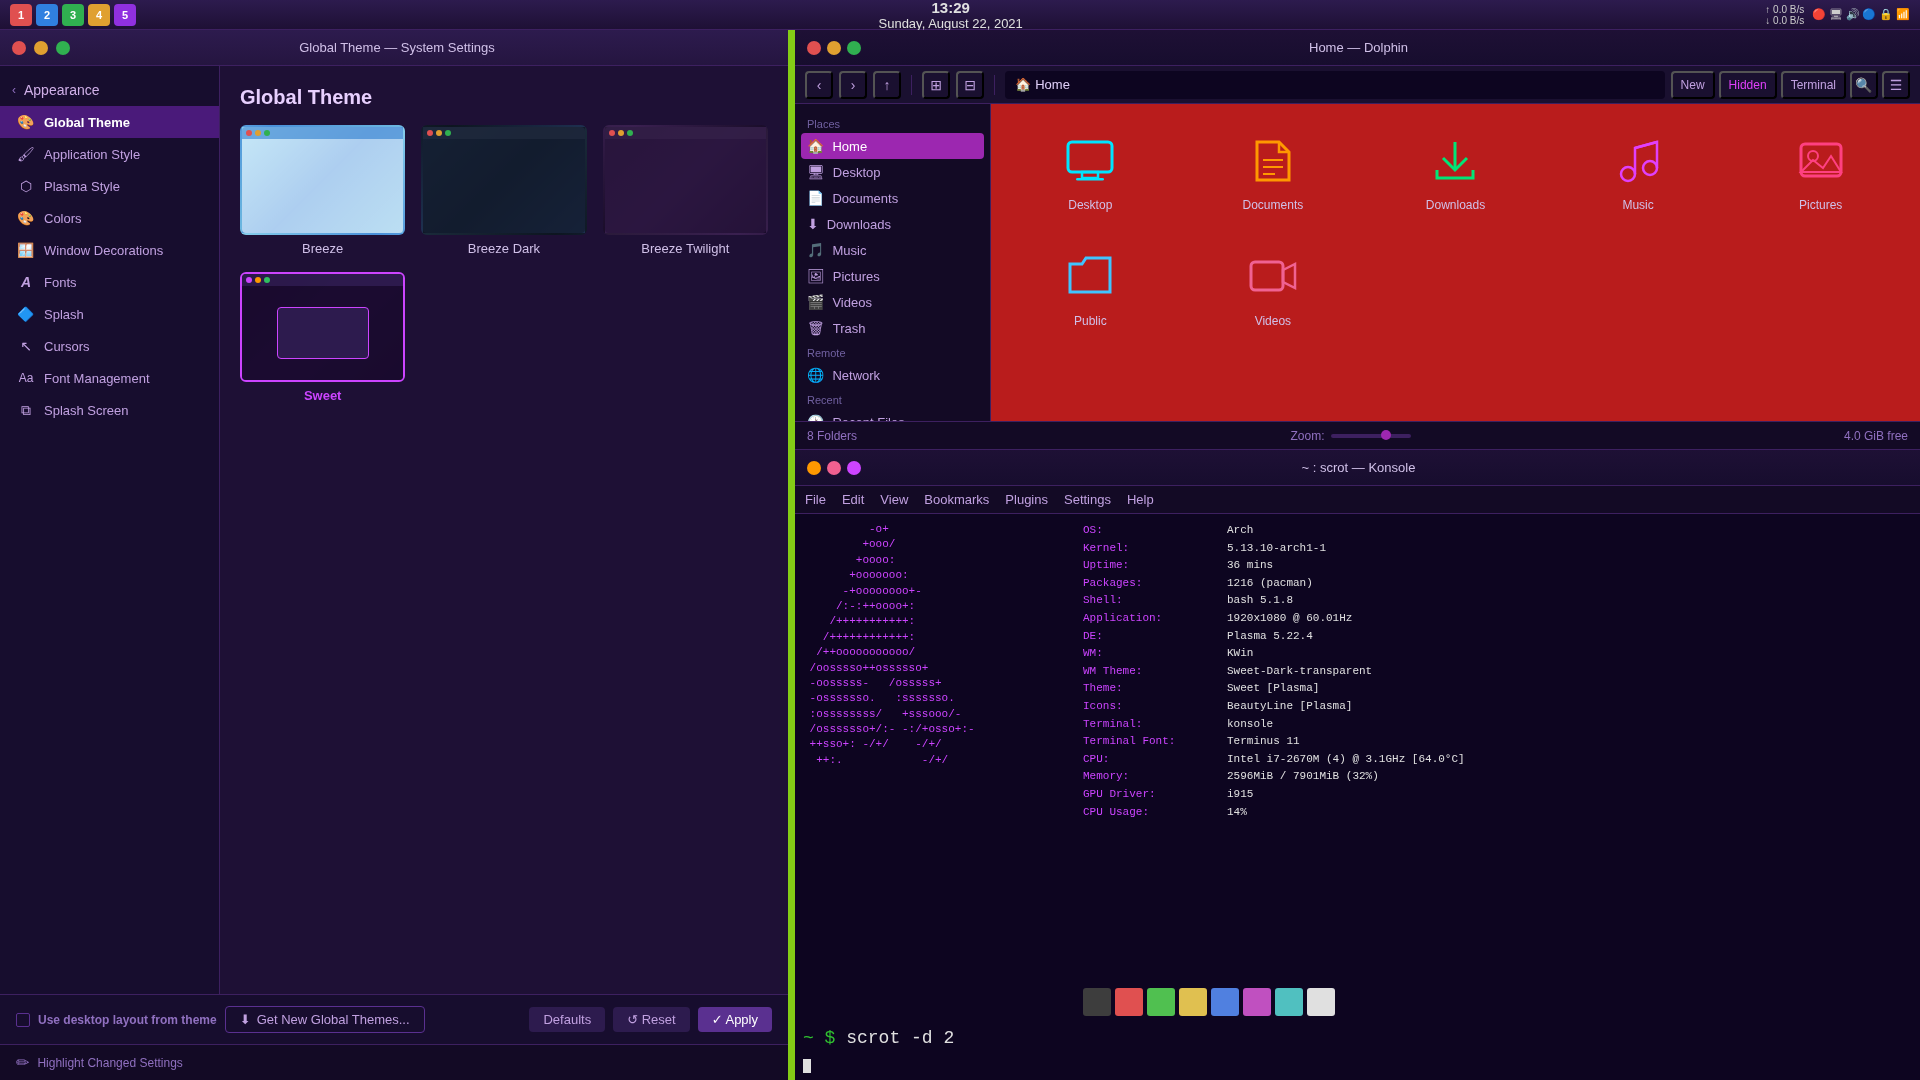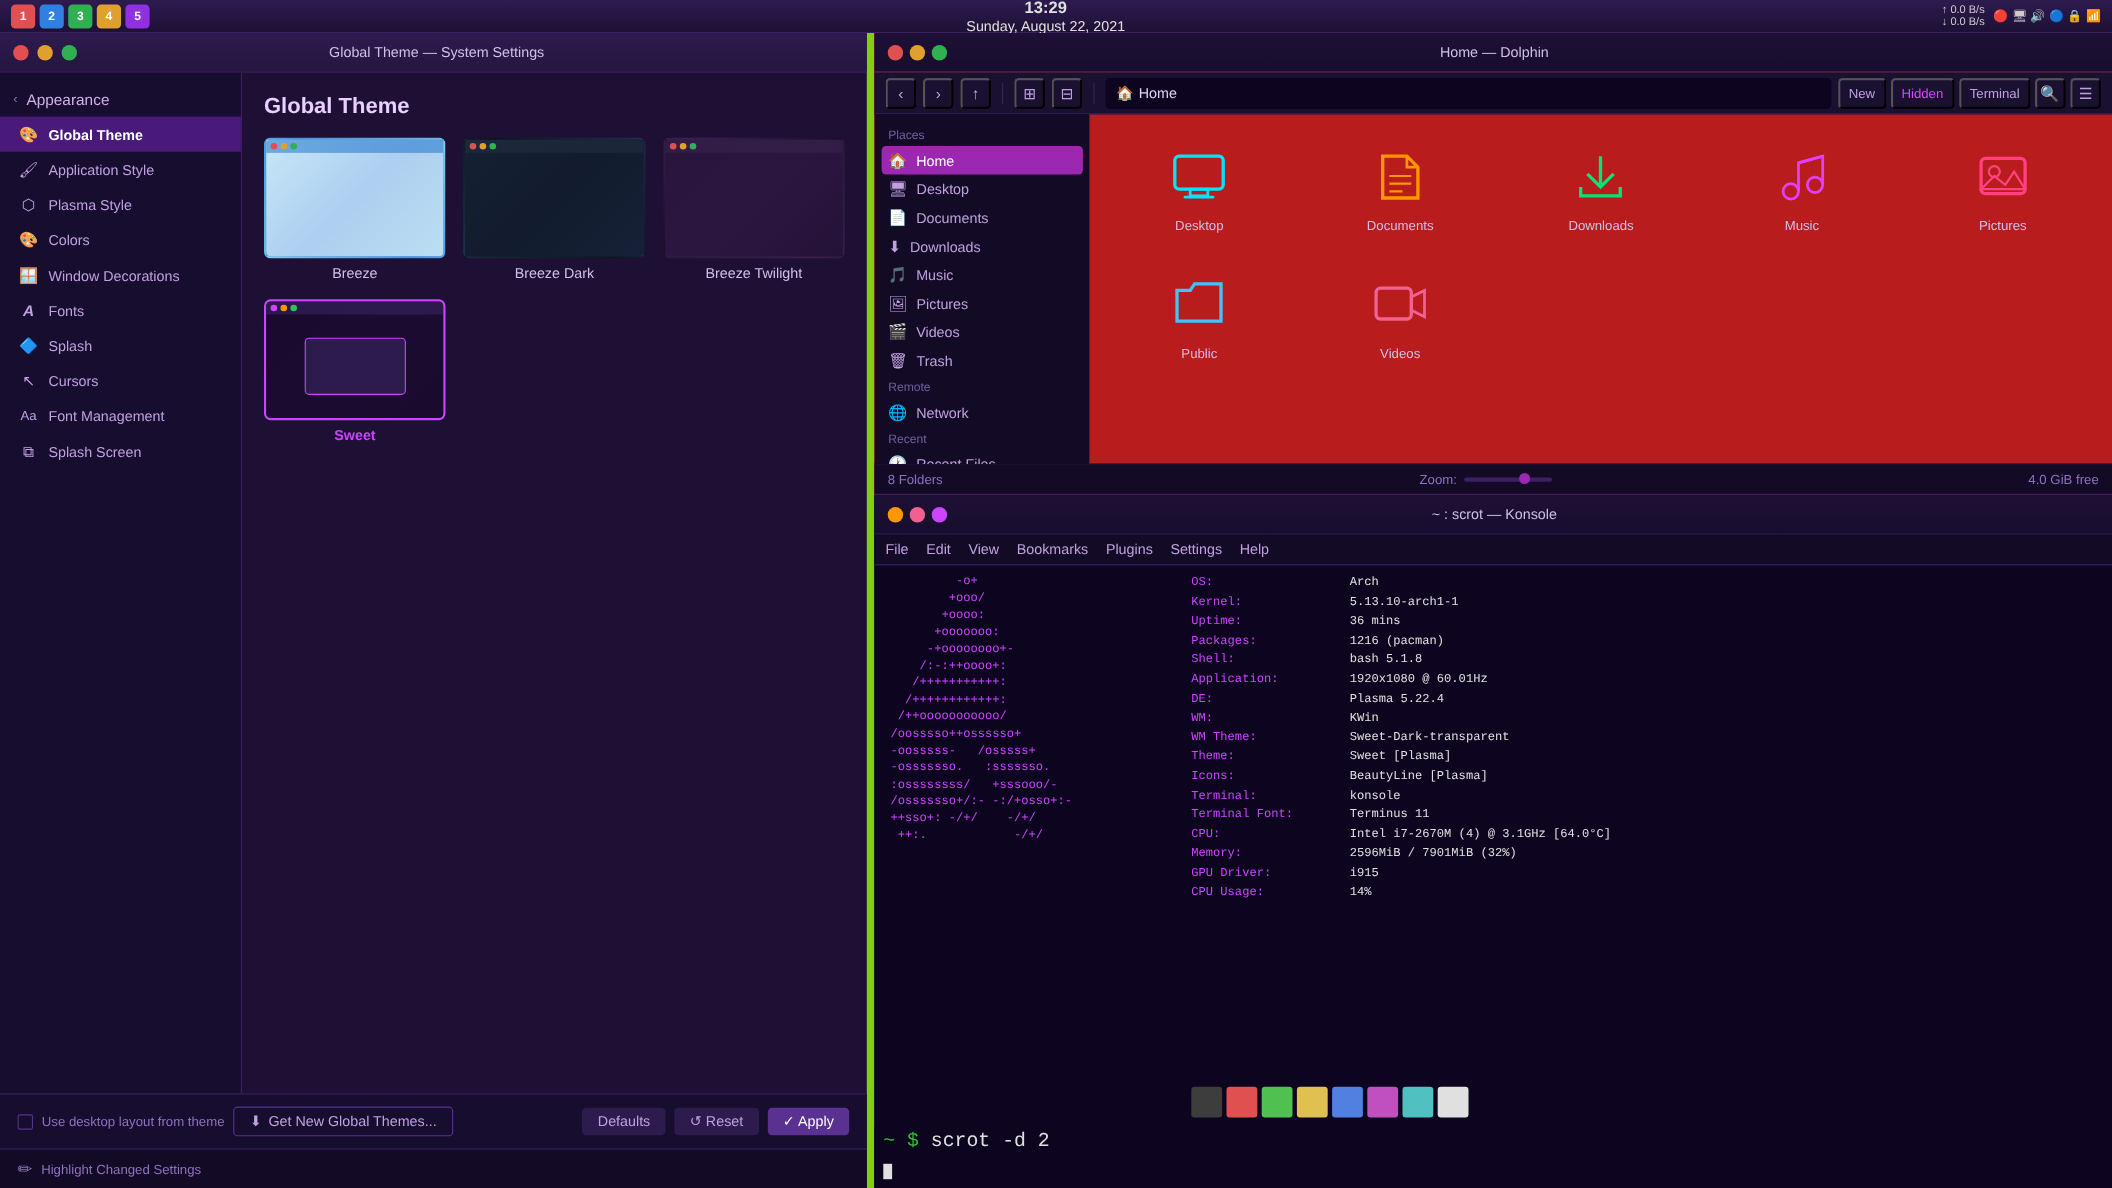--- a/index.html
+++ b/index.html
@@ -205,21 +205,21 @@
       padding: 5px 14px;
       border-radius: 4px;
       font-size: 13px;
       cursor: pointer;
       border: none;
     }
     .btn-defaults { background: #2d1b4e; color: #c0a0e0; }
     .btn-reset { background: #2d1b4e; color: #c0a0e0; }
     .btn-apply { background: #5a3090; color: #fff; }
 
-    .checkbox-layout { display: flex; align-items: flex-start; gap: 8px; font-size: 12px; color: #9070c0; cursor: pointer; }
+    .checkbox-layout { display: flex; align-items: flex-start; gap: 8px; font-size: 12px; color: #9070c0; cursor: pointer; font-weight: bold; }
     .checkbox { width: 14px; height: 14px; border: 1px solid #5a3090; background: transparent; border-radius: 2px; }
     .btn-get-new { background: transparent; color: #c0a0e0; border: 1px solid #5a3090; display: flex; align-items: center; gap: 6px; }
 
     
     .right-panel {
       flex: 1;
       display: flex;
       flex-direction: column;
       background: #0d0520;
     }

